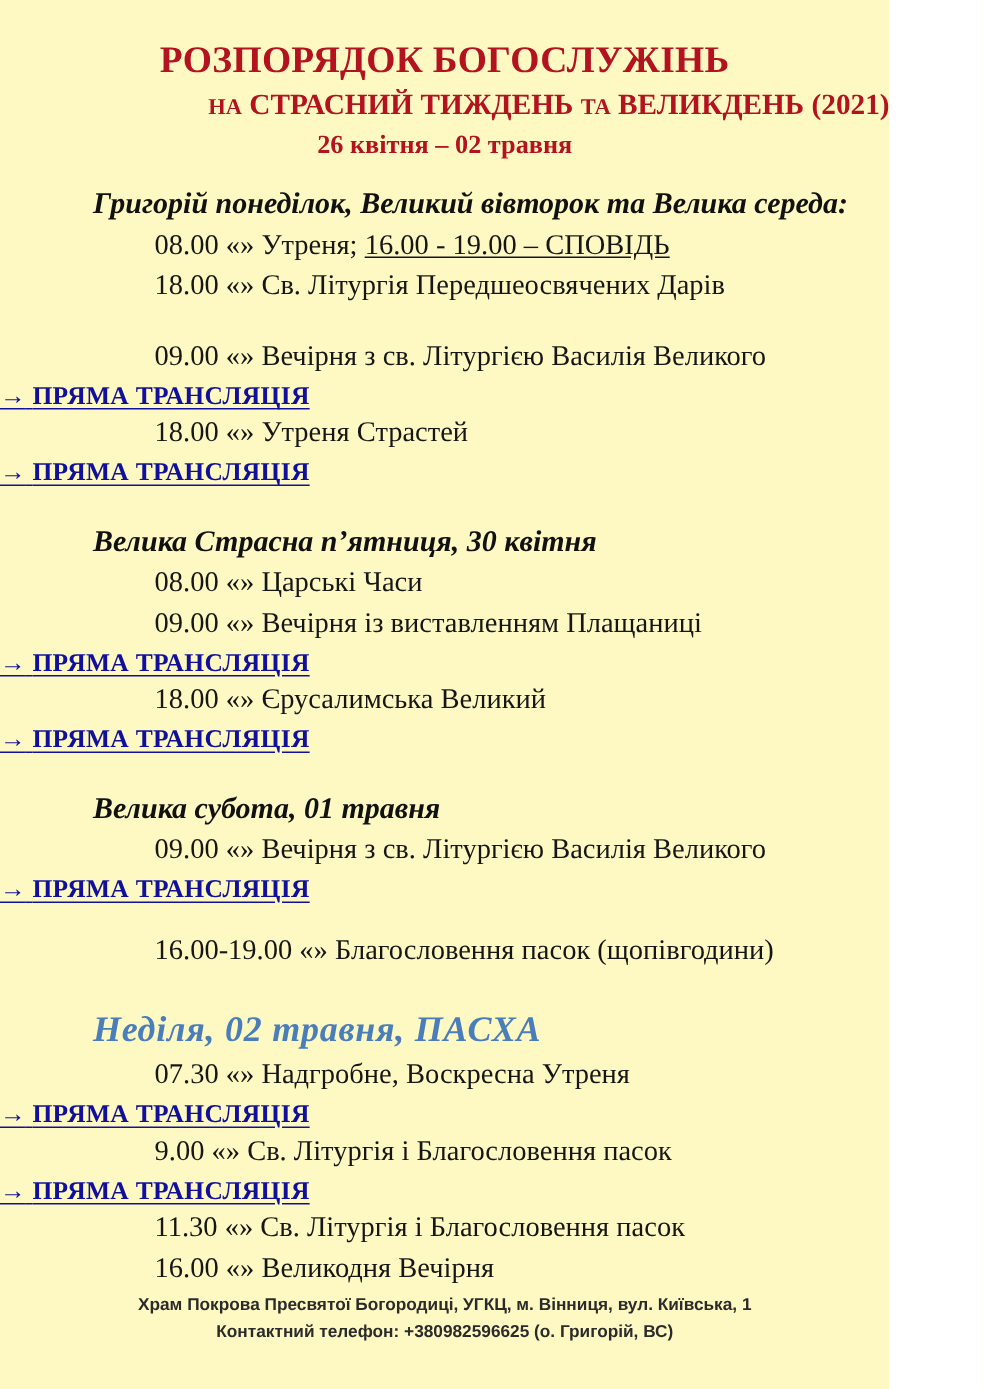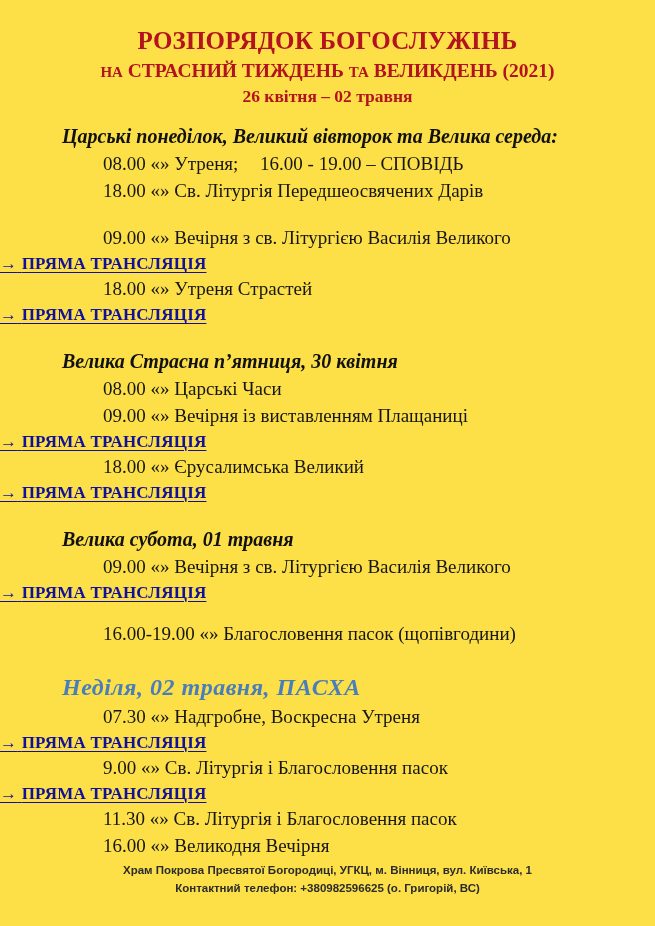--- a/index.html
+++ b/index.html
@@ -11,25 +11,25 @@
   body {
     width: 655px;
     height: 926px;
     position: relative;
     font-family: "Liberation Serif", "DejaVu Serif", serif;
     color: #1a1a1a;
     overflow: hidden;
   }
 
   .page {
-    width: 655px;
+    width: 593px;
     height: 926px;
     position: relative;
     box-sizing: border-box;
-    background: #fde047;
+    background: #fef9c3;
   }
 
   
   .header {
     text-align: center;
     padding-top: 27px;
   }
   .title-main {
     color: #b3121f;
     font-weight: bold;
@@ -38,20 +38,21 @@
     line-height: 1.08;
     white-space: nowrap;
   }
   .title-sub {
     color: #b3121f;
     font-weight: bold;
     font-size: 19.5px;
     line-height: 1.25;
     margin-top: 5px;
     white-space: nowrap;
+    text-align: right;
   }
   .title-sub .small-caps {
     font-size: 15px;
   }
   .title-dates {
     color: #b3121f;
     font-weight: bold;
     font-size: 17.5px;
     line-height: 1.2;
     margin-top: 3px;
@@ -83,22 +84,22 @@
   }
 
   .entry {
     padding-left: 103px;
     font-size: 19px;
     line-height: 1.42;
     color: #161616;
     white-space: nowrap;
   }
   .entry .underline {
+    text-decoration: underline;
     text-underline-offset: 2px;
-    margin-left: 17px;
   }
 
   .stream-row {
     line-height: 1.35;
     margin-top: 1px;
   }
   .stream-link {
     color: #10109c;
     font-weight: bold;
     font-size: 17px;
@@ -140,21 +141,21 @@
       <span class="small-caps">НА</span>
       <span>СТРАСНИЙ ТИЖДЕНЬ</span>
       <span class="small-caps">ТА</span>
       <span>ВЕЛИКДЕНЬ (2021)</span>
     </div>
     <div class="title-dates">26 квітня – 02 травня</div>
   </div>
 
   <div class="schedule" id="schedule-root">
       <div class="section">
-        <div class="day-heading">Царські понеділок, Великий вівторок та Велика середа:</div>
+        <div class="day-heading">Григорій понеділок, Великий вівторок та Велика середа:</div>
         <div class="entry"><span>08.00</span> <span>«»</span> <span>Утреня;</span> <span class="underline">16.00 - 19.00 – СПОВІДЬ</span></div>
         <div class="entry"><span>18.00</span> <span>«»</span> <span>Св. Літургія Передшеосвячених Дарів</span></div>
       </div>
       <div style="height: 20px;"></div>
       <div class="section">
         <div class="entry"><span>09.00</span> <span>«»</span> <span>Вечірня з св. Літургією Василія Великого</span></div>
         <div class="stream-row"><span class="stream-link"><span class="arrow">→</span> <span>ПРЯМА ТРАНСЛЯЦІЯ</span></span></div>
         <div class="entry"><span>18.00</span> <span>«»</span> <span>Утреня Страстей</span></div>
         <div class="stream-row"><span class="stream-link"><span class="arrow">→</span> <span>ПРЯМА ТРАНСЛЯЦІЯ</span></span></div>
       </div>

